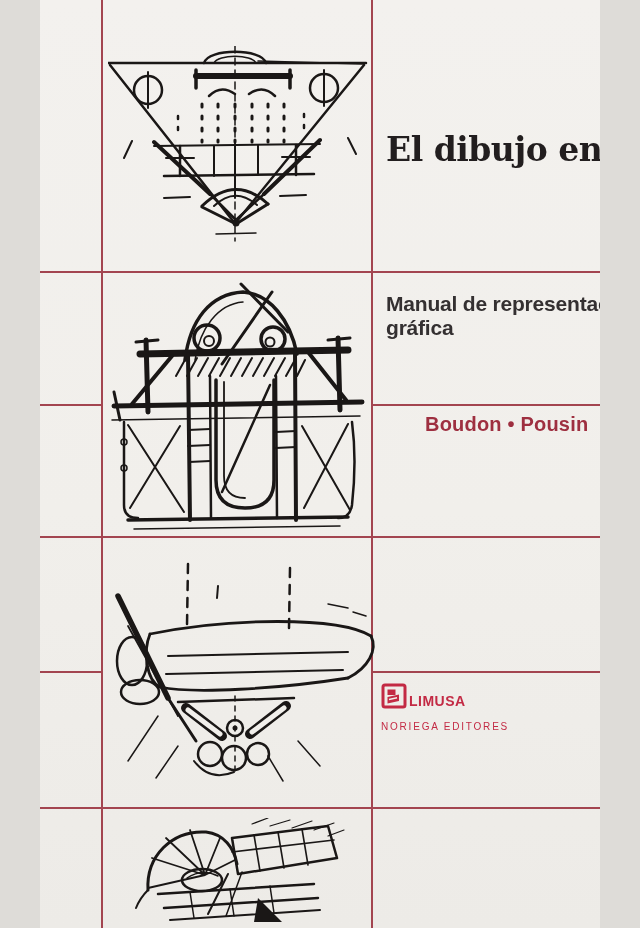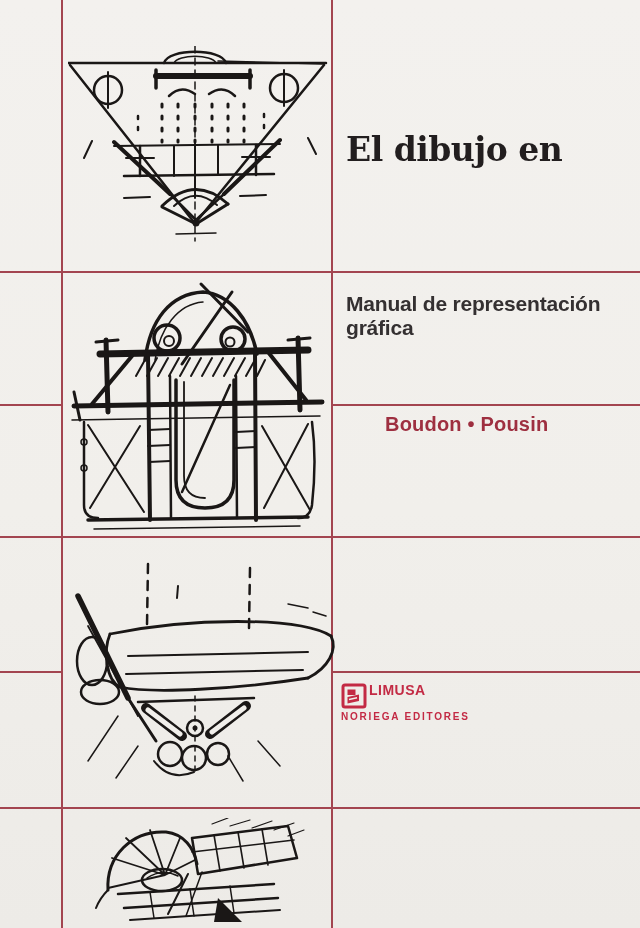--- a/index.html
+++ b/index.html
@@ -1,18 +1,18 @@
 <!DOCTYPE html>
 <html><head>
 <meta charset="utf-8">
 <style>
   html,body{margin:0;padding:0;background:#dedcd8;}
   .cover{
     position:relative;
-    width:640px;height:928px;
+    width:560px;height:928px;
     margin:0 auto;
     background:linear-gradient(180deg,#f3f1ee 0%,#f1efeb 55%,#edebe7 100%);
     overflow:hidden;
     font-family:"Liberation Sans",sans-serif;
   }
   .gridline{position:absolute;background:#a34550;}
   .v{width:2px;top:0;bottom:0;}
   .h{height:2px;}
   .sketch{position:absolute;}
   .sketch svg{display:block;width:100%;height:100%;}
@@ -26,24 +26,24 @@
     position:absolute;left:346px;top:292px;width:290px;
     font-weight:700;color:#343031;
     font-size:21px;letter-spacing:-0.2px;
   }
   .authors{
     position:absolute;left:344px;top:413px;width:280px;
     font-weight:700;color:#9e2f40;
     font-size:20px;letter-spacing:0.2px;margin-left:41px;
   }
   .publisher{position:absolute;left:341px;top:683px;width:220px;color:#c32a44;}
-  .pub-row{display:flex;align-items:flex-start;gap:2px;}
+  .pub-row{display:flex;align-items:flex-end;gap:2px;}
   .pub-logo{width:26px;height:26px;flex:0 0 auto;}
   .pub-name{font-weight:700;font-size:14px;letter-spacing:0.5px;line-height:1;padding-bottom:1px;}
-  .pub-imprint{font-weight:700;font-size:10px;letter-spacing:1.8px;margin-top:2px;white-space:nowrap;}
+  .pub-imprint{font-weight:400;font-size:10px;letter-spacing:1.8px;margin-top:12px;white-space:nowrap;}
   .ink{stroke:#1a1716;fill:none;stroke-linecap:round;stroke-linejoin:round;}
 </style>
 </head>
 <body>
 
 <div class="cover">
 
   <div class="gridline v" style="left:61px;"></div>
   <div class="gridline v" style="left:331px;"></div>
   <div class="gridline h" style="left:0;width:640px;top:271px;"></div>

